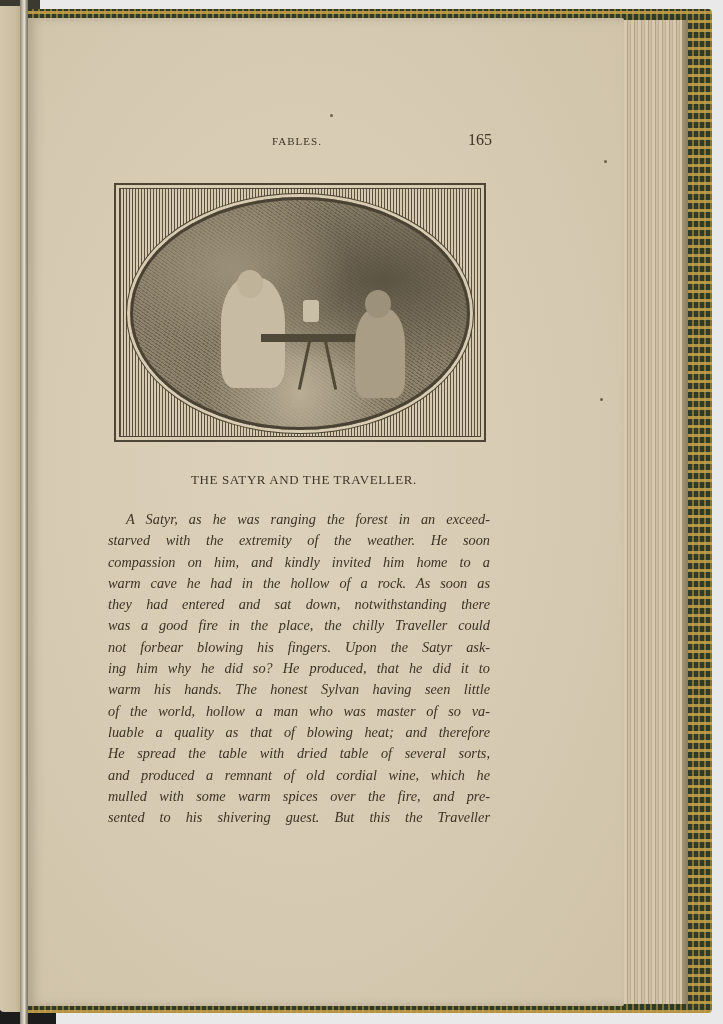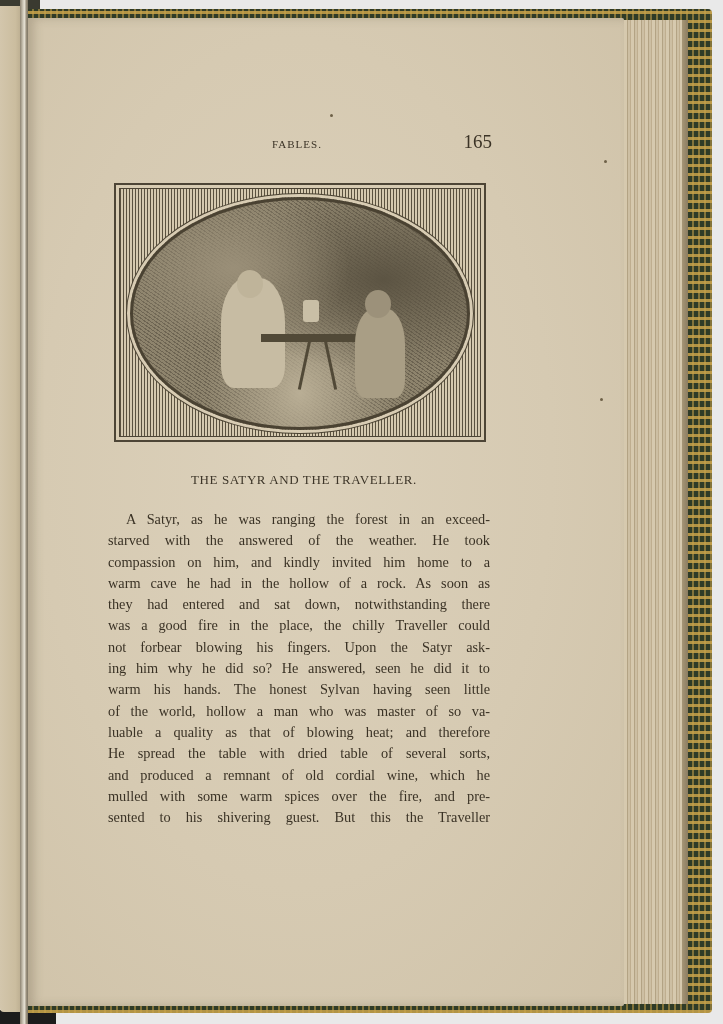--- a/index.html
+++ b/index.html
@@ -61,21 +61,21 @@
     .foxing {
       position: absolute; width: 3px; height: 3px; border-radius: 50%; background: #6e6148;
     }
 
     .running-head {
       position: absolute; left: 244px; top: 113px; width: 220px; height: 20px;
       display: flex; justify-content: space-between; align-items: baseline;
       color: #3b3326;
     }
     .running-title { font-size: 11px; letter-spacing: 1px; }
-    .page-number { font-size: 19px; }
+    .page-number { font-size: 16px; }
 
     
     .engraving {
       position: absolute; left: 86px; top: 165px; width: 372px; height: 259px;
       border: 2px solid #4d4536;
       padding: 3px;
       background: #d8ccb3;
     }
     .engraving-inner {
       position: relative; width: 100%; height: 100%;
@@ -111,21 +111,21 @@
     .leg2 { left: 196px; top: 140px; transform: rotate(-12deg); }
     .jug { position: absolute; left: 170px; top: 100px; width: 16px; height: 22px; background: #c9bfa6; border-radius: 3px; }
 
     .fable-title {
       position: absolute; left: 76px; top: 454px; width: 400px; text-align: center;
       font-size: 13px; letter-spacing: 0.6px; color: #3d3528;
     }
 
     .fable-body {
       position: absolute; left: 80px; top: 491px; width: 382px;
-      font-size: 14.3px; line-height: 21.3px; color: #3a3225;
+      font-size: 14.3px; line-height: 21.3px; color: #3a3225; font-style: italic;
     }
     .fable-body .line {
       display: block; white-space: nowrap; text-align: justify; text-align-last: justify;
     }
     .fable-body .line.indent { padding-left: 18px; }
   </style>
 </head>
 <body>
 
 <div class="scene">
@@ -159,27 +159,27 @@
           <div class="figure satyr"></div>
           <div class="figure satyr-head"></div>
         </div>
       </div>
     </div>
 
     <div class="fable-title">THE SATYR AND THE TRAVELLER.</div>
 
     <div class="fable-body">
       <span class="line indent">A Satyr, as he was ranging the forest in an exceed-</span>
-      <span class="line">starved with the answered of the weather. He took</span>
+      <span class="line">starved with the extremity of the weather. He soon</span>
       <span class="line">compassion on him, and kindly invited him home to a</span>
       <span class="line">warm cave he had in the hollow of a rock. As soon as</span>
       <span class="line">they had entered and sat down, notwithstanding there</span>
       <span class="line">was a good fire in the place, the chilly Traveller could</span>
       <span class="line">not forbear blowing his fingers. Upon the Satyr ask-</span>
-      <span class="line">ing him why he did so? He answered, seen he did it to</span>
+      <span class="line">ing him why he did so? He produced, that he did it to</span>
       <span class="line">warm his hands. The honest Sylvan having seen little</span>
       <span class="line">of the world, hollow a man who was master of so va-</span>
       <span class="line">luable a quality as that of blowing heat; and therefore</span>
       <span class="line">He spread the table with dried table of several sorts,</span>
       <span class="line">and produced a remnant of old cordial wine, which he</span>
       <span class="line">mulled with some warm spices over the fire, and pre-</span>
       <span class="line">sented to his shivering guest. But this the Traveller</span>
     </div>
   </div>
 

